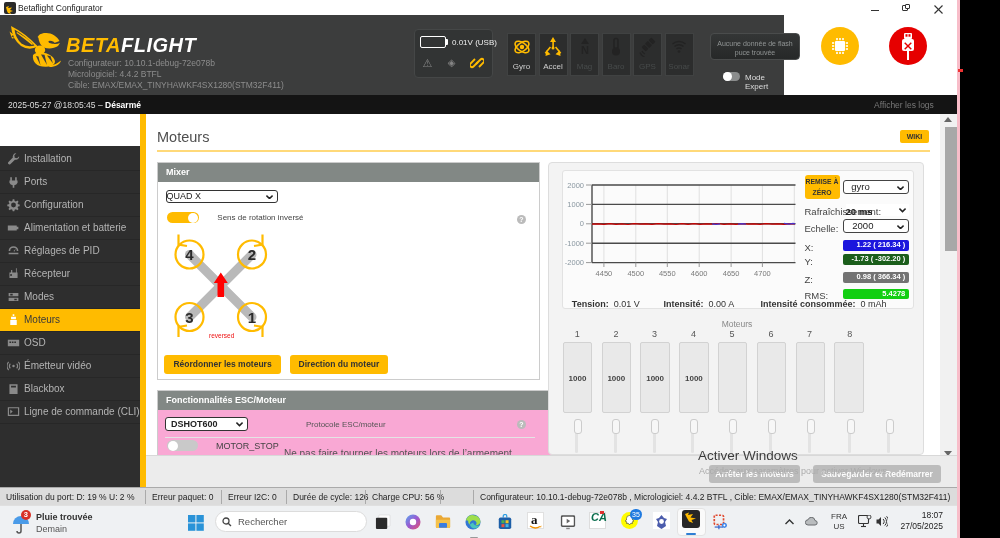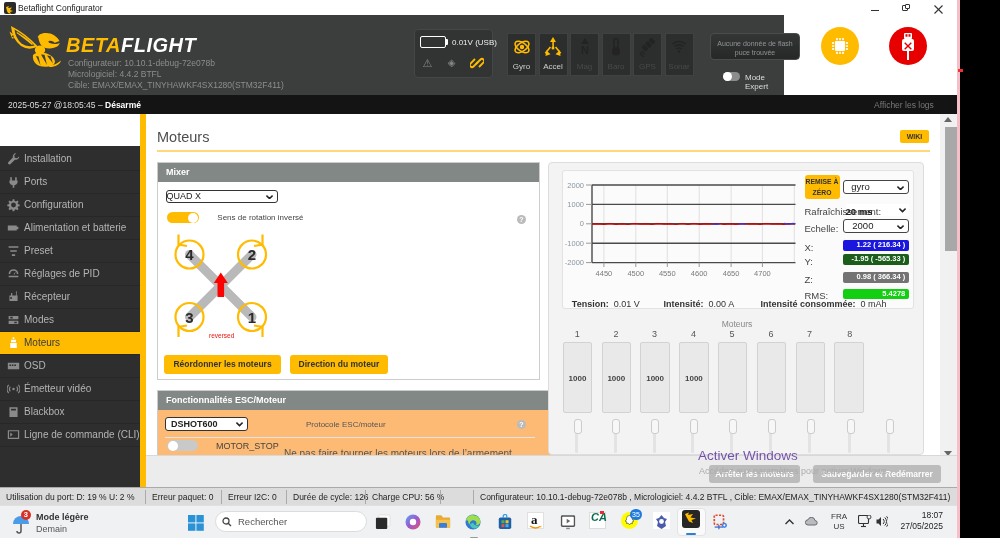--- a/index.html
+++ b/index.html
@@ -220,23 +220,20 @@
       <div class="mitem"><svg class="mico" viewBox="0 0 16 16">
             <path d="M4 2 L6 2 L6 6 L4 6 Z M10 2 L12 2 L12 6 L10 6 Z M3 6 L13 6 L13 9 A5 5 0 0 1 9 12 L9 15 L7 15 L7 12 A5 5 0 0 1 3 9 Z"></path>
           </svg>Ports</div>
       <div class="mitem"><svg class="mico" viewBox="0 0 16 16">
             <path d="M8 5 a3 3 0 1 0 0 6 a3 3 0 0 0 0-6 Z M7 1 L9 1 L9.4 3 L11 3.7 L12.8 2.5 L14.2 4 L13 5.7 L13.6 7 L15.6 7.4 L15.6 9.4 L13.6 9.8 L13 11.2 L14.2 13 L12.8 14.4 L11 13.2 L9.4 13.9 L9 15.9 L7 15.9 L6.6 13.9 L5 13.2 L3.2 14.4 L1.8 13 L3 11.2 L2.4 9.8 L0.4 9.4 L0.4 7.4 L2.4 7 L3 5.7 L1.8 4 L3.2 2.5 L5 3.7 L6.6 3 Z" fill-rule="evenodd"></path>
           </svg>Configuration</div>
       <div class="mitem"><svg class="mico" viewBox="0 0 16 16">
             <path d="M1 5 L12 5 L12 11 L1 11 Z M12 6.5 L14 6.5 L14 9.5 L12 9.5 Z"></path>
           </svg>Alimentation et batterie</div>
       <div class="mitem"><svg class="mico" viewBox="0 0 16 16">
-            <path d="M2 2 L14 2 L14 4 L2 4 Z M4 7 L12 7 L12 9 L4 9 Z M6 12 L10 12 L10 14 L6 14 Z"></path>
-          </svg>Preset</div>
-      <div class="mitem"><svg class="mico" viewBox="0 0 16 16">
             <path d="M8 2 a6 6 0 0 0 -6 6 L4 8 a4 4 0 0 1 8 0 L14 8 a6 6 0 0 0 -6-6 Z M8 8 L11 5 L9 9 Z M2 10 L14 10 L14 12 L2 12 Z"></path>
           </svg>Réglages de PID</div>
       <div class="mitem"><svg class="mico" viewBox="0 0 16 16">
             <path d="M3 6 L13 6 L13 13 L3 13 Z M5 3 L6.5 3 L6.5 6 L5 6 Z M11 1 L12 1 L12 6 L11 6 Z M5 8 a1.2 1.2 0 1 0 0 2.4 a1.2 1.2 0 0 0 0-2.4"></path>
           </svg>Récepteur</div>
       <div class="mitem"><svg class="mico" viewBox="0 0 16 16">
             <path d="M2 3 L14 3 L14 7 L2 7 Z M2 9 L14 9 L14 13 L2 13 Z M4 4 L7 4 L7 6 L4 6 Z M9 10 L12 10 L12 12 L9 12 Z" fill-rule="evenodd"></path>
           </svg>Modes</div>
       <div class="mitem active"><svg class="mico" viewBox="0 0 16 16">
             <path d="M7 1 L9 1 L9 3 L7 3 Z M5 4 L11 4 L11 7 L5 7 Z M4 8 L12 8 L12 14 L4 14 Z"></path>
@@ -297,21 +294,21 @@
             <text x="28.5" y="95.5">3</text>
               <text x="91" y="95.5">1</text>
           </g>
           <path d="M56.5 70 L56.5 56 L52.8 56 L59.8 45.5 L66.8 56 L63.1 56 L63.1 70 Z" fill="#f00"></path>
         </svg>
         <div class="abs" style="left:51px;top:169px;width:24px;text-align:center;font-size:6.5px;color:#e11">reversed</div>
         <div class="abs" style="left:6px;top:192px;width:117px;height:19px;background:#ffbb00;border-radius:3px;font-size:8.5px;font-weight:bold;color:#333;text-align:center;line-height:19px">Réordonner les moteurs</div>
         <div class="abs" style="left:132px;top:192px;width:98px;height:19px;background:#ffbb00;border-radius:3px;font-size:8.5px;font-weight:bold;color:#333;text-align:center;line-height:19px">Direction du moteur</div>
       </div>
 
-      <div class="abs" style="left:11px;top:276px;width:455px;height:75px;background:#fdba74;border:1px solid #ccc;border-bottom:none">
+      <div class="abs" style="left:11px;top:276px;width:455px;height:75px;background:#f9a8d4;border:1px solid #ccc;border-bottom:none">
         <div style="height:19px;background:#828885;color:#fff;font-size:9px;font-weight:bold;line-height:19px;padding-left:8px">Fonctionnalités ESC/Moteur</div>
         <div class="abs" style="left:7px;top:25.5px;width:83px;height:14px;background:#fff;border:1px solid #333;border-radius:3px;font-size:9px;font-weight:bold;color:#222;line-height:12px;padding-left:5px">DSHOT600<svg style="position:absolute;right:4px;top:4.5px" width="7" height="4.6" viewBox="0 0 8 5">
               <path d="M0.5 0.5 L4 4 L7.5 0.5" stroke="#222" stroke-width="1.7" fill="none"></path>
             </svg></div>
         <div class="abs" style="left:148px;top:29px;font-size:8px;color:#555">Protocole ESC/moteur</div>
         <div class="abs" style="left:359px;top:29px;width:9px;height:9px;background:#bbb;border-radius:50%;color:#fff;font-size:7px;text-align:center;line-height:9px;font-weight:bold">?</div>
         <div class="abs" style="left:7px;top:46px;width:370px;height:1px;background:#e4e4e4"></div>
         <div class="abs" style="left:9px;top:49px;width:31px;height:11px;background:#c9c9c9;border-radius:6px"></div>
         <div class="abs" style="left:9.5px;top:49.5px;width:10px;height:10px;background:#fff;border-radius:50%"></div>
         <div class="abs" style="left:58px;top:50px;font-size:9px;color:#444">MOTOR_STOP</div>
@@ -391,21 +388,21 @@
         <svg class="abs" style="left:350px;top:45px" width="7" height="4.6" viewBox="0 0 8 5">
             <path d="M0.5 0.5 L4 4 L7.5 0.5" stroke="#222" stroke-width="1.7" fill="none"></path>
           </svg>
         <div class="abs" style="left:255.5px;top:60px;font-size:9.5px;color:#444">Echelle:</div>
         <div class="abs" style="left:294.3px;top:56.3px;width:66px;height:14px;background:#fff;border:1px solid #444;border-radius:3px;font-size:9.5px;color:#222;line-height:12.5px;padding-left:8px">2000<svg style="position:absolute;right:4px;top:4.5px" width="7" height="4.6" viewBox="0 0 8 5">
               <path d="M0.5 0.5 L4 4 L7.5 0.5" stroke="#222" stroke-width="1.7" fill="none"></path>
             </svg></div>
         <div class="abs" style="left:255.5px;top:79px;font-size:9.5px;color:#444">X:</div>
         <div class="abs badge" style="top:77.3px;background:#1b16dd">1.22 ( 216.34 )</div>
         <div class="abs" style="left:255.5px;top:93px;font-size:9.5px;color:#444">Y:</div>
-        <div class="abs badge" style="top:91.3px;background:#1b5e1b">-1.95 ( -565.33 )</div>
+        <div class="abs badge" style="top:91.3px;background:#1b5e1b">-1.73 ( -302.20 )</div>
         <div class="abs" style="left:255.5px;top:111px;font-size:9.5px;color:#444">Z:</div>
         <div class="abs badge" style="top:109.4px;background:#737373">0.98 ( 366.34 )</div>
         <div class="abs" style="left:255.5px;top:127px;font-size:9.5px;color:#444">RMS:</div>
         <div class="abs badge" style="top:125.6px;background:#12cf12">5.4278</div>
 
         <div class="abs" style="left:22.8px;top:136px;font-size:9px;color:#333"><b>Tension:</b>&nbsp;&nbsp;0.01 V</div>
         <div class="abs" style="left:114.6px;top:136px;font-size:9px;color:#333"><b>Intensité:</b>&nbsp;&nbsp;0.00 A</div>
         <div class="abs" style="left:211.4px;top:136px;font-size:9px;color:#333"><b>Intensité consommée:</b>&nbsp;&nbsp;0 mAh</div>
 
         <div class="abs" style="left:160px;top:156px;width:56px;text-align:center;font-size:8.5px;color:#888">Moteurs</div>
@@ -446,21 +443,21 @@
     </div>
     <div id="scrollbar">
       <div class="abs" style="left:4px;top:3px;width:0;height:0;border-left:4px solid transparent;border-right:4px solid transparent;border-bottom:5px solid #666"></div>
       <div class="abs" style="left:5px;top:13px;width:12px;height:124px;background:#a8a8a8"></div>
       <div class="abs" style="left:4px;top:337px;width:0;height:0;border-left:4px solid transparent;border-right:4px solid transparent;border-top:5px solid #666"></div>
     </div>
     <div id="footer">
       <div class="abs" style="left:563px;top:9px;width:91px;height:18px;background:#bcbcbc;border-radius:3px;color:#fdfdfd;font-size:8.5px;font-weight:bold;text-align:center;line-height:18px">Arrêter les moteurs</div>
       <div class="abs" style="left:667px;top:9px;width:128px;height:18px;background:#bcbcbc;border-radius:3px;color:#fdfdfd;font-size:8.5px;font-weight:bold;text-align:center;line-height:18px">Sauvegarder et Redémarrer</div>
     </div>
-    <div class="abs" style="left:698px;top:448px;font-size:13.5px;color:#4c1d95;opacity:0.75;z-index:30">Activer Windows</div>
+    <div class="abs" style="left:698px;top:448px;font-size:13.5px;color:#000000;opacity:0.75;z-index:30">Activer Windows</div>
     <div class="abs" style="left:699px;top:466px;font-size:9px;color:#ababab;z-index:30">Accédez aux paramètres pour activer Windows.</div>
     <div id="statusbar">
       <div class="abs" style="left:6px;top:4px">Utilisation du port: D: 19 % U: 2 %</div>
       <div class="abs" style="left:152px;top:4px">Erreur paquet: 0</div>
       <div class="abs" style="left:228px;top:4px">Erreur I2C: 0</div>
       <div class="abs" style="left:293px;top:4px">Durée de cycle: 126</div>
       <div class="abs" style="left:372px;top:4px">Charge CPU: 56 %</div>
       <div class="abs" style="left:480px;top:4px">Configurateur: 10.10.1-debug-72e078b , Micrologiciel: 4.4.2 BTFL , Cible: EMAX/EMAX_TINYHAWKF4SX1280(STM32F411)</div>
       <div class="sep" style="left:145px"></div>
       <div class="sep" style="left:221px"></div>
@@ -470,21 +467,21 @@
       <div class="sep" style="left:473px"></div>
     </div>
   </div>
   <div id="taskbar">
 
     <svg class="abs" style="left:12px;top:9px" width="18" height="21" viewBox="0 0 18 21">
         <path d="M1 9 A8 8 0 0 1 17 9 Z" fill="#4a9be8"></path>
         <path d="M9 9 L9 16 a2 2 0 0 1 -4 0" stroke="#555" stroke-width="1.5" fill="none"></path>
       </svg>
     <div class="abs" style="left:20.5px;top:3.8px;width:10.5px;height:10.5px;background:#d93025;border-radius:50%;color:#fff;font-size:7.5px;font-weight:bold;text-align:center;line-height:10.5px">3</div>
-    <div class="abs" style="left:36px;top:5.5px;font-size:9px;font-weight:bold;color:#333">Mode légère</div>
+    <div class="abs" style="left:36px;top:5.5px;font-size:9px;font-weight:bold;color:#333">Pluie trouvée</div>
     <div class="abs" style="left:36px;top:17.5px;font-size:9px;color:#555">Demain</div>
 
     <svg class="abs" style="left:188px;top:8.5px" width="16" height="16" viewBox="0 0 16 16">
         <g fill="#2a93d8">
           <rect x="0" y="0" width="7.4" height="7.4"></rect>
           <rect x="8.4" y="0" width="7.4" height="7.4"></rect>
           <rect x="0" y="8.4" width="7.4" height="7.4"></rect>
           <rect x="8.4" y="8.4" width="7.4" height="7.4"></rect>
         </g>
       </svg>

